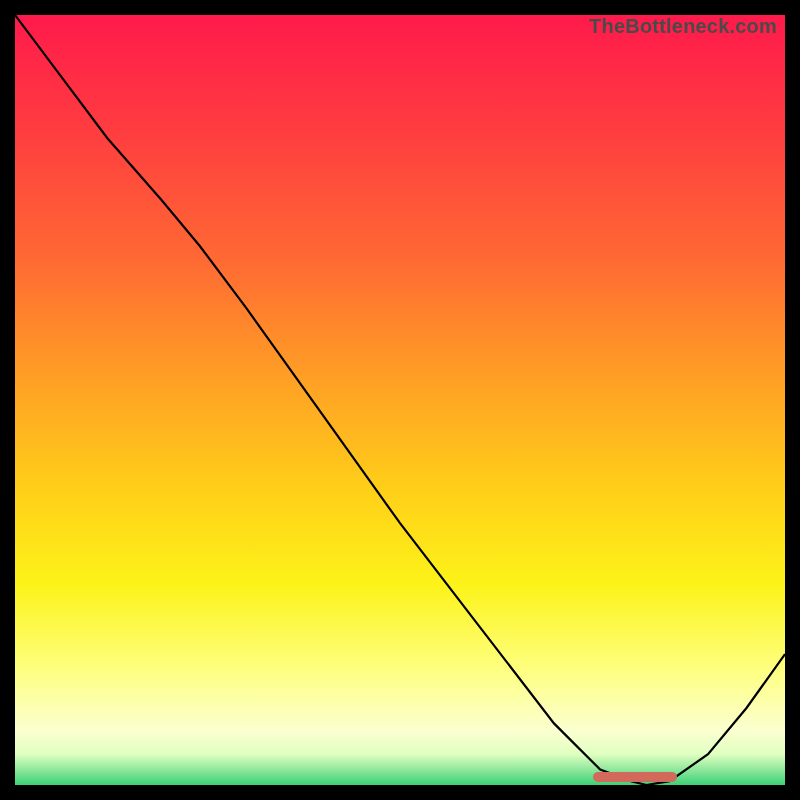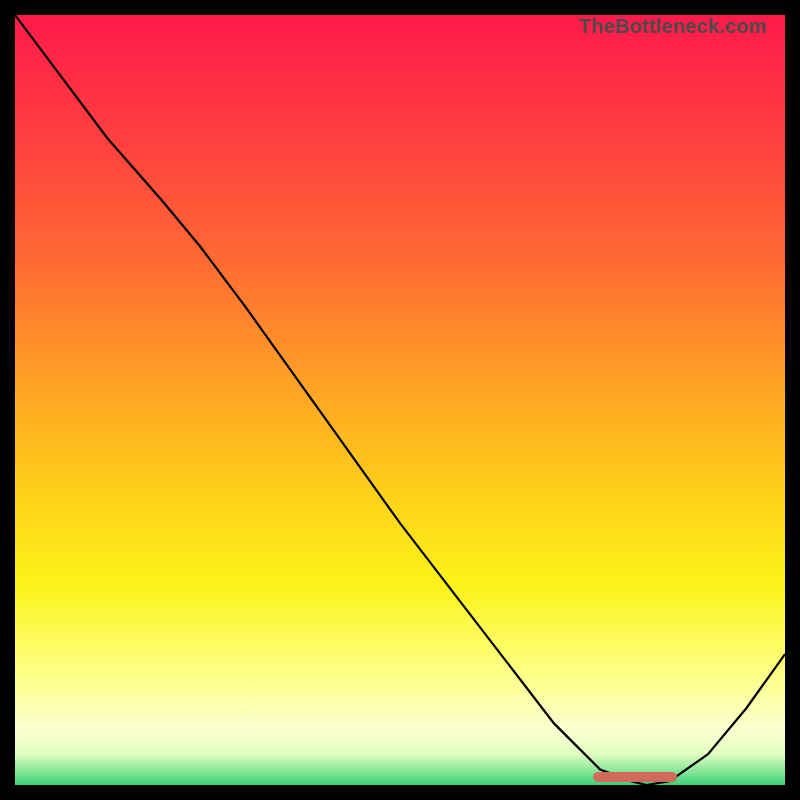--- a/index.html
+++ b/index.html
@@ -37,21 +37,21 @@
     );
   }
   .plot-area .inner-border {
     position: absolute;
     inset: 0;
     border: 1px solid rgba(0,0,0,0.0);
   }
   .credit {
     position: absolute;
     top: 0;
-    right: 18px;
+    right: 8px;
     font-size: 20px;
     font-weight: 600;
     color: #4a4a4a;
     letter-spacing: 0.2px;
     user-select: none;
   }
   svg.curve {
     position: absolute;
     inset: 0;
     width: 100%;

